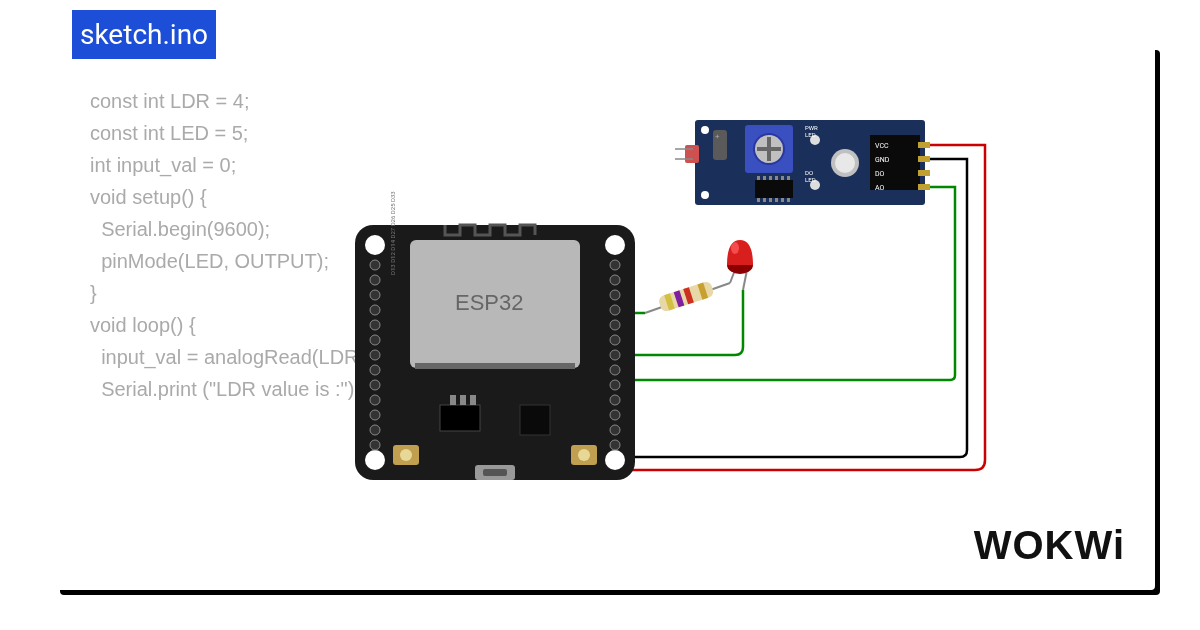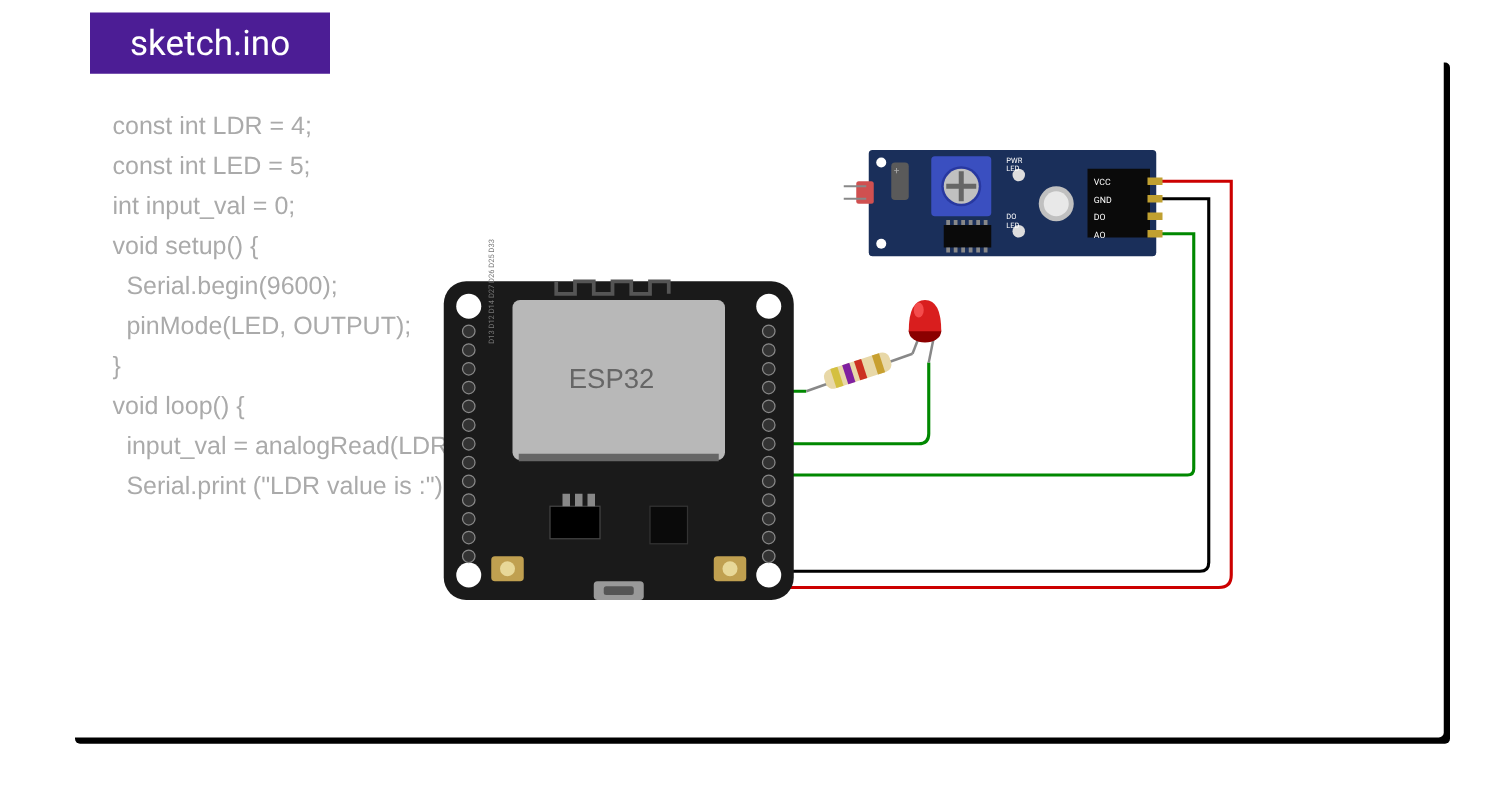--- a/index.html
+++ b/index.html
@@ -27,23 +27,23 @@
     width: 1100px;
     height: 545px;
     background: #fff;
     border-radius: 4px;
     overflow: hidden;
   }
   .tab {
     position: absolute;
     top: 10px;
     left: 72px;
-    background: #4c1d95;
+    background: #1d4ed8;
     color: #fff;
-    padding: 8px 32px;
+    padding: 8px 8px;
     font-size: 28px;
     font-weight: 400;
     z-index: 10;
   }
   .code {
     position: absolute;
     top: 40px;
     left: 35px;
     width: 360px;
     font-size: 20px;
@@ -249,15 +249,16 @@
       <text x="540" y="117" fill="#fff" font-size="7">GND</text>
       <text x="540" y="131" fill="#fff" font-size="7">DO</text>
       <text x="540" y="145" fill="#fff" font-size="7">AO</text>
 
       <circle cx="370" cy="85" r="4" fill="#fff"></circle>
       <circle cx="370" cy="150" r="4" fill="#fff"></circle>
     </g>
 
   </svg>
 
+  <div class="logo">WOKWi</div>
 </div>
 
 <div class="tab">sketch.ino</div>
 
 </body></html>

